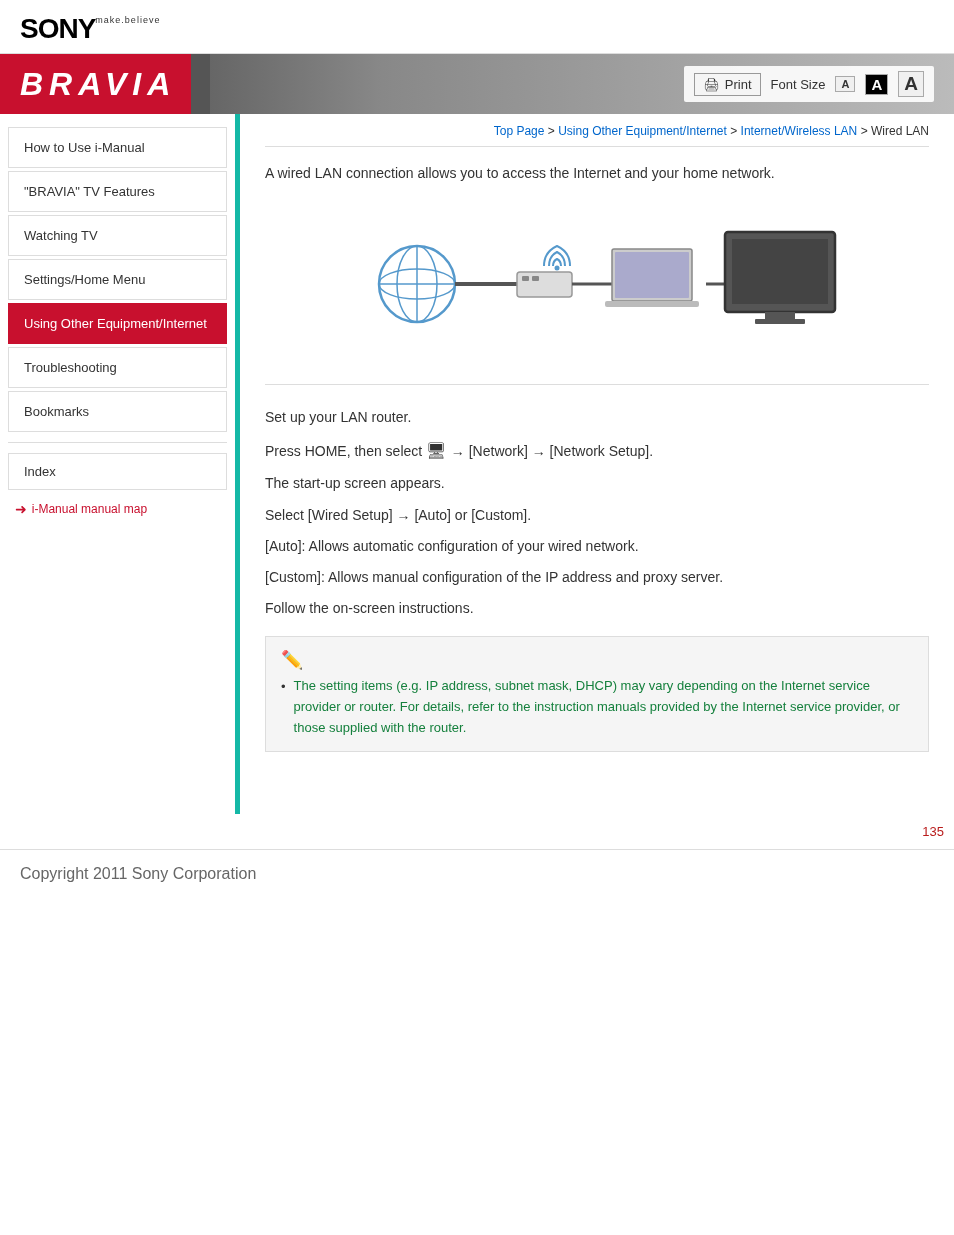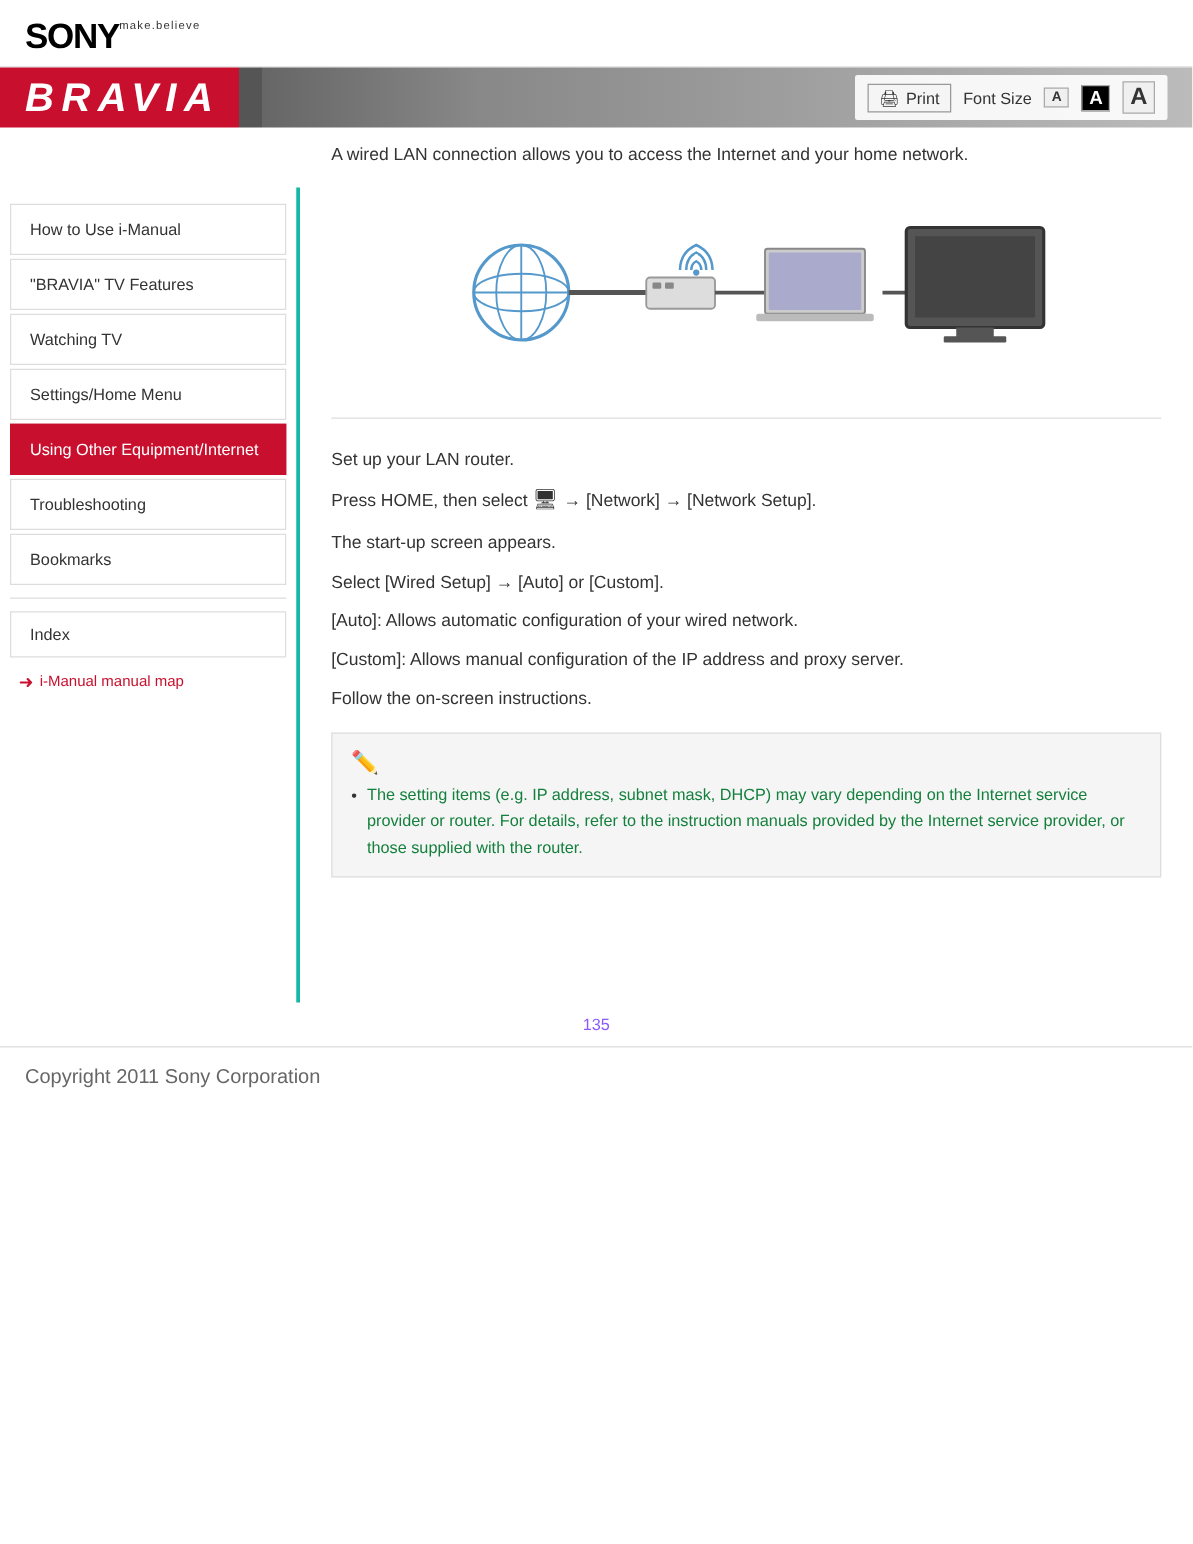--- a/index.html
+++ b/index.html
@@ -11,34 +11,34 @@
     .sony-text { font-size: 28px; font-weight: 900; letter-spacing: -1px; color: #000; line-height: 1; }
     .sony-tagline { font-size: 9px; color: #333; letter-spacing: 1px; }
 
     
     .bravia-banner {
       background: linear-gradient(to right, #c8102e 0%, #c8102e 20%, #555 20%, #555 22%, #666 22%, #888 40%, #999 60%, #aaa 80%, #bbb 100%);
       display: flex;
       align-items: center;
       justify-content: space-between;
       padding: 0 20px;
-      height: 48px;
+      height: 60px;
     }
     .bravia-title { font-size: 32px; font-weight: 900; color: #fff; letter-spacing: 6px; text-transform: uppercase; font-style: italic; }
     .banner-controls { display: flex; align-items: center; gap: 10px; background: rgba(255,255,255,0.9); padding: 5px 10px; border-radius: 2px; }
     .print-btn { display: flex; align-items: center; gap: 5px; font-size: 13px; color: #333; cursor: pointer; border: 1px solid #999; padding: 3px 8px; background: #f5f5f5; }
     .font-size-label { font-size: 13px; color: #333; }
     .font-btn { font-weight: bold; color: #333; cursor: pointer; border: 1px solid #aaa; padding: 1px 5px; background: #f0f0f0; }
     .font-btn.active { background: #000; color: #fff; }
 
     
     .main-container { display: flex; min-height: 700px; }
 
     
-    .sidebar { width: 240px; flex-shrink: 0; padding: 10px 0; border-right: 3px solid #14b8a6; margin-top: 48px; }
+    .sidebar { width: 240px; flex-shrink: 0; padding: 10px 0; border-right: 5px solid #14b8a6; }
     .sidebar-item {
       padding: 12px 15px;
       border: 1px solid #ddd;
       margin: 3px 8px;
       cursor: pointer;
       font-size: 13px;
       color: #333;
       background: #fff;
     }
     .sidebar-item.active { background: #c8102e; color: #fff; border-color: #c8102e; }
@@ -94,21 +94,21 @@
     
     .return-top { text-align: right; padding: 10px 0; }
     .return-link { color: #0066cc; font-size: 13px; text-decoration: none; }
     .return-arrow { color: #0066cc; }
 
     
     .footer { border-top: 1px solid #ddd; padding: 15px 20px; }
     .copyright { font-size: 16px; color: #666; }
 
     
-    .page-number { text-align: center; padding: 10px; font-size: 13px; color: #8b5cf6; }
+    .page-number { text-align: right; padding: 10px; font-size: 13px; color: #b91c1c; }
 
     
     .diagram-area {
       display: flex;
       align-items: center;
       justify-content: center;
       margin: 20px 0;
       gap: 0;
     }
   </style>
@@ -149,20 +149,29 @@
     <div class="sidebar-divider"></div>
     <div class="sidebar-index">Index</div>
     <a class="sidebar-link">
       <span class="arrow-icon">➜</span>
       <span>i-Manual manual map</span>
     </a>
   </div>
 
   <div class="content">
 
+    <div class="breadcrumb">
+      <a>Top Page</a>
+      <span> &gt; </span>
+      <a>Using Other Equipment/Internet</a>
+      <span> &gt; </span>
+      <a>Internet/Wireless LAN</a>
+      <span> &gt; </span>
+      <span>Wired LAN</span>
+    </div>
 
     <p class="intro-text">A wired LAN connection allows you to access the Internet and your home network.</p>
 
     <div class="diagram-area">
       <svg width="480" height="160">
 
         <circle cx="60" cy="80" r="38" fill="none" stroke="#5599cc" stroke-width="2.5"></circle>
         <ellipse cx="60" cy="80" rx="20" ry="38" fill="none" stroke="#5599cc" stroke-width="1.5"></ellipse>
         <line x1="22" y1="80" x2="98" y2="80" stroke="#5599cc" stroke-width="1.5"></line>
         <line x1="60" y1="42" x2="60" y2="118" stroke="#5599cc" stroke-width="1.5"></line>

